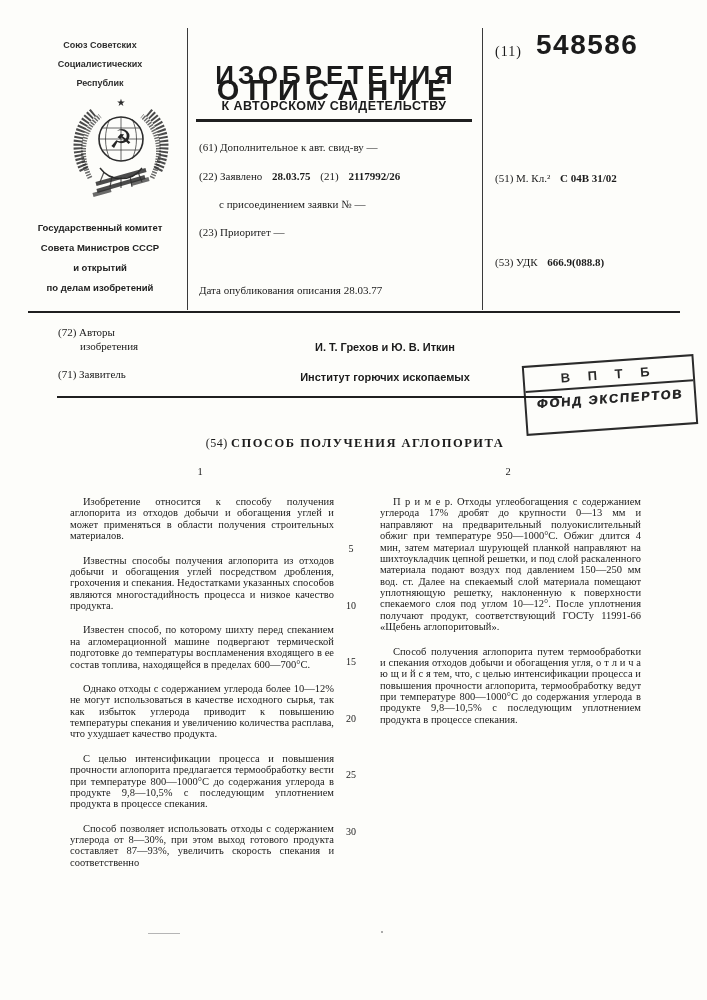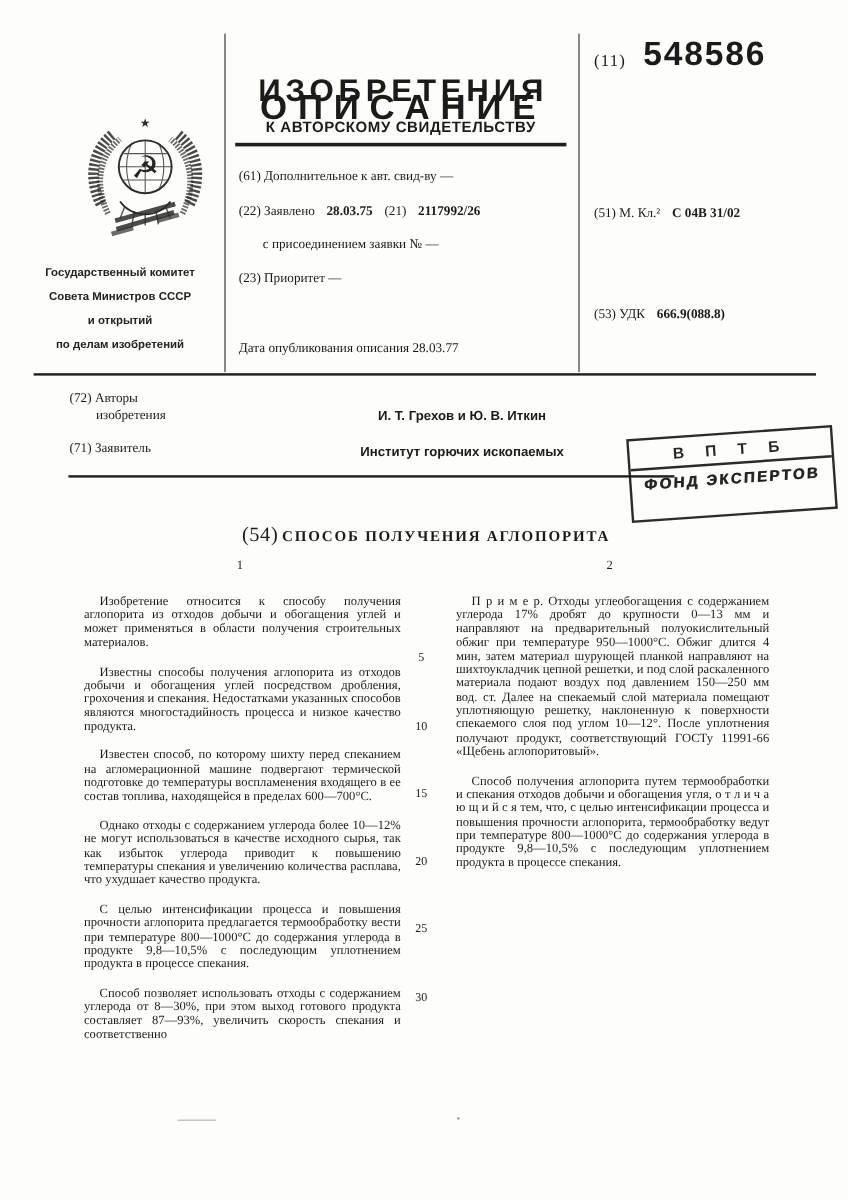--- a/index.html
+++ b/index.html
@@ -53,21 +53,21 @@
     border:2.5px solid #1a1a1a;transform:rotate(-4deg);
     opacity:.92;
   }
   .stamp-l1{display:block;text-align:center;font-size:13px;letter-spacing:7px;padding:5px 0 3px 0;
             border-bottom:2px solid #1a1a1a;color:#161616;}
   .stamp-l2{display:block;text-align:center;font-size:12.5px;letter-spacing:2px;padding-top:5px;
             transform:skewX(-6deg);color:#111;text-shadow:0.6px 0 0 #333;}
 
   
   .inv-title{left:30px;top:436px;width:650px;font-size:12.5px;white-space:nowrap;}
-  .inv-code{font-weight:normal;letter-spacing:0.5px;font-size:17px;}
+  .inv-code{font-weight:normal;letter-spacing:0.5px;font-size:12px;}
   .inv-name{font-weight:bold;letter-spacing:1.5px;margin-left:0;}
 
   
   .colnum{width:20px;top:466px;font-size:10.5px;text-align:center;}
   .coln1{left:190px;}
   .coln2{left:498px;}
   .col{top:483px;font-size:10.5px;line-height:11.38px;text-align:justify;}
   .col-left{left:57px;width:290px;}
   .col-right{left:367px;width:287px;}
   .col p{margin:13px;text-indent:13px;}
@@ -83,20 +83,25 @@
   .artifact-dash{left:148px;top:933px;width:32px;height:1px;background:#b5b5b5;}
   .artifact-dot{left:381px;top:931px;width:2px;height:2px;background:#8f8f8f;border-radius:50%;}
 
   .glyph{font-family:"DejaVu Sans", sans-serif;}
 </style>
 </head>
 <body>
 
 <div class="page">
 
+  <div class="abs union sans b ctr">
+    <div>Союз Советских</div>
+    <div>Социалистических</div>
+    <div>Республик</div>
+  </div>
 
   <div class="abs emblem">
     <svg width="102" height="118" viewBox="0 0 102 118" aria-hidden="true">
       <g fill="none" stroke="#2c2c2c">
         <path d="M14,78 C4,58 6,34 24,20" stroke-width="9" stroke-dasharray="2,1.6" opacity="0.85"></path>
         <path d="M88,78 C98,58 96,34 78,20" stroke-width="9" stroke-dasharray="2,1.6" opacity="0.85"></path>
         <path d="M20,86 C10,66 10,40 30,24" stroke-width="5" stroke-dasharray="1.5,1.2" opacity="0.7"></path>
         <path d="M82,86 C92,66 92,40 72,24" stroke-width="5" stroke-dasharray="1.5,1.2" opacity="0.7"></path>
         <circle cx="51" cy="47" r="22" stroke-width="1.6"></circle>
         <path d="M29,47 h44 M33,36 h36 M33,58 h36 M51,25 v44 M40,27 c-6,12 -6,28 0,40 M62,27 c6,12 6,28 0,40" stroke-width="0.9" opacity="0.8"></path>

